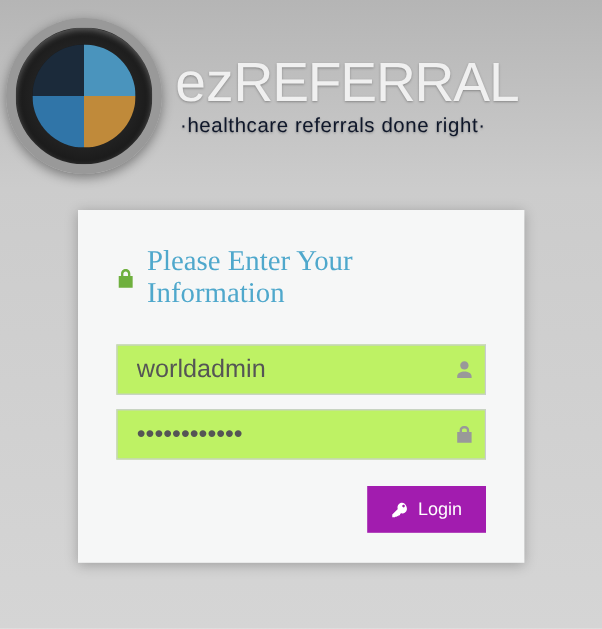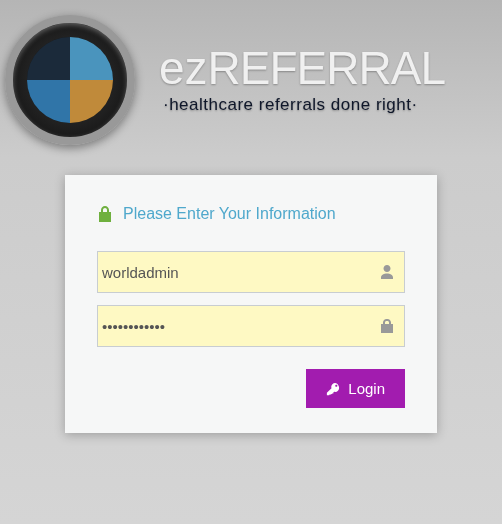--- a/index.html
+++ b/index.html
@@ -11,21 +11,21 @@
       width: 502px;
       height: 524px;
       background: linear-gradient(to bottom, #b5b5b5 0%, #cccccc 30%, #d5d5d5 100%);
       font-family: Arial, Helvetica, sans-serif;
       overflow: hidden;
     }
     .header {
       display: flex;
       align-items: center;
       padding: 15px 5px;
-      gap: 24px;
+      gap: 11px;
     }
     .logo-circle {
       width: 130px;
       height: 130px;
       border-radius: 50%;
       background: radial-gradient(circle, #3a3a3a 0%, #1a1a1a 70%);
       border: 8px solid #999;
       box-shadow: 0 3px 10px rgba(0,0,0,0.4), inset 0 2px 5px rgba(255,255,255,0.3);
       display: flex;
       align-items: center;
@@ -77,43 +77,44 @@
       width: 372px;
       margin: 15px auto 0;
       background: #f6f7f7;
       box-shadow: 0 2px 10px rgba(0,0,0,0.25);
     }
     .card-body {
       padding: 30px 32px 25px 32px;
     }
     .card-title {
       color: #4fa8cc;
-      font-size: 16px;
+      font-size: 24px;
       font-weight: 400;
       display: flex;
       align-items: center;
       gap: 10px;
       margin-bottom: 28px;
+      font-family: Liberation Serif, serif;
     }
     .lock-green {
       width: 16px;
       height: 18px;
       fill: #6fb03e;
     }
     .input-wrap {
       position: relative;
       margin-bottom: 12px;
     }
     .input-field {
       width: 100%;
       height: 42px;
-      padding: 0 38px 0 4px;
+      padding: 0 38px 0 16px;
       border: 1px solid #c8cdd1;
-      background: #fef9c3;
-      font-size: 15px;
+      background: #bef264;
+      font-size: 21px;
       color: #555;
       outline: none;
     }
     .input-icon {
       position: absolute;
       right: 10px;
       top: 50%;
       transform: translateY(-50%);
       width: 16px;
       height: 16px;

